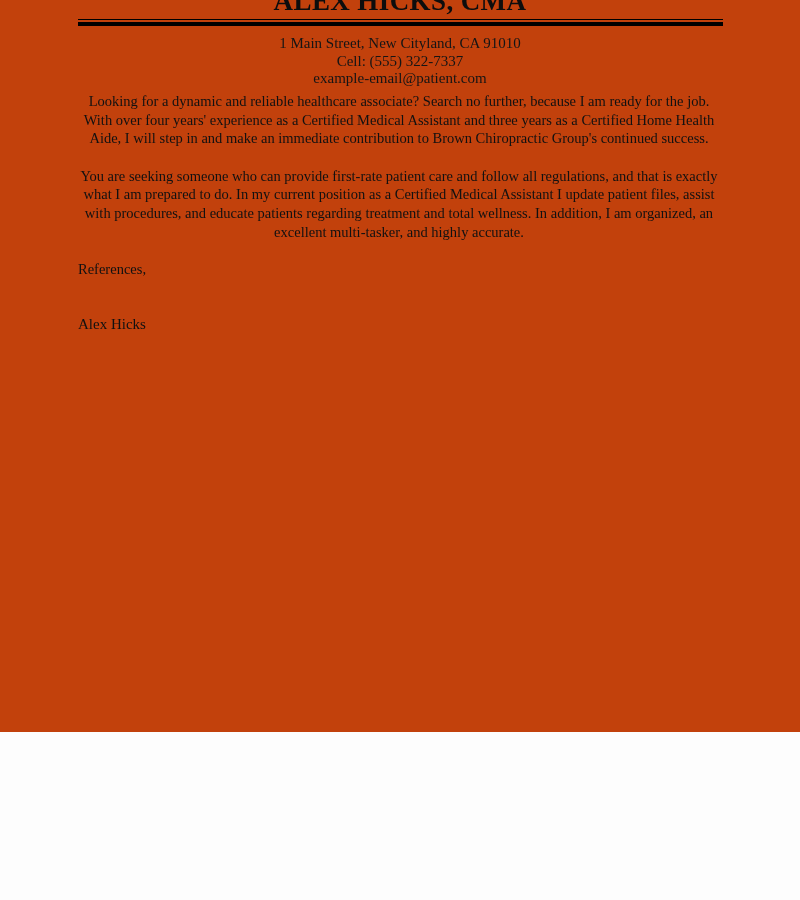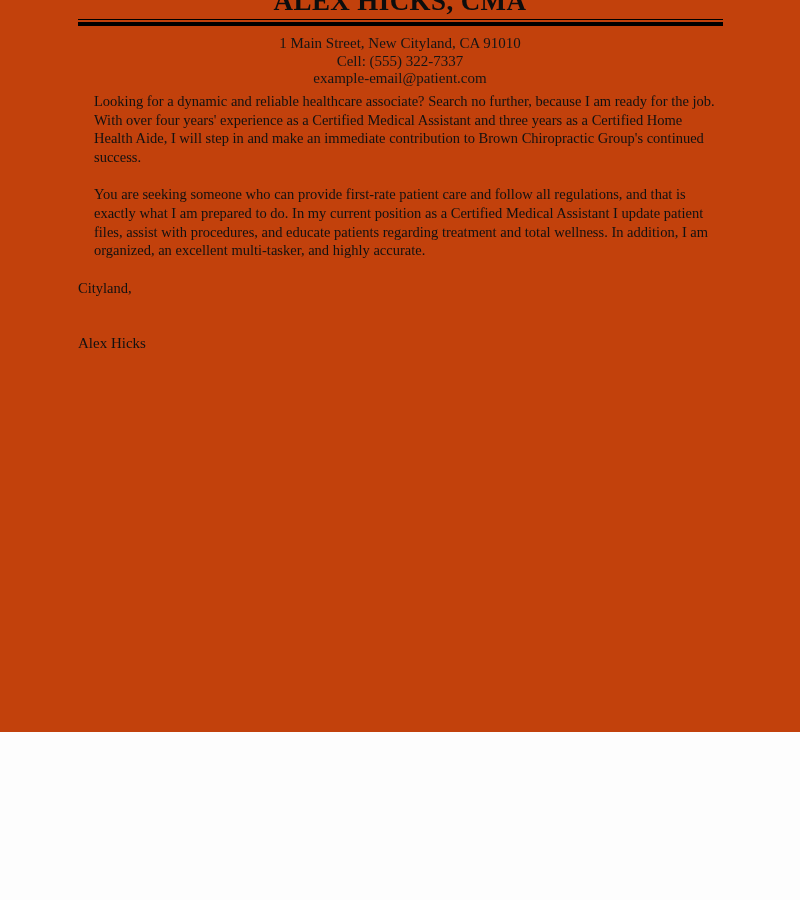--- a/index.html
+++ b/index.html
@@ -82,22 +82,22 @@
 
   .salutation {
     font-size: 14.5px;
     line-height: 19px;
     margin: 0 0 12px 0;
   }
 
   .paragraph {
     font-size: 14.5px;
     line-height: 18.6px;
-    margin: 0 0 19px 16px;
-    text-align: left;
+    margin: 0 0 19px 0;
+    text-align: center;
   }
 
   .closing {
     font-size: 14.5px;
     line-height: 19px;
     margin: 0 0 0 0;
   }
 
   .signature-name {
     font-size: 15px;
@@ -129,19 +129,19 @@
   </div>
 
   <div class="letter-body">
 
 
     <p class="paragraph">Looking for a dynamic and reliable healthcare associate? Search no further, because I am ready for the job. With over four years' experience as a Certified Medical Assistant and three years as a Certified Home Health Aide, I will step in and make an immediate contribution to Brown Chiropractic Group's continued success.</p>
 
     <p class="paragraph">You are seeking someone who can provide first-rate patient care and follow all regulations, and that is exactly what I am prepared to do. In my current position as a Certified Medical Assistant I update patient files, assist with procedures, and educate patients regarding treatment and total wellness. In addition, I am organized, an excellent multi-tasker, and highly accurate.</p>
 
 
-    <p class="closing">Cityland,</p>
+    <p class="closing">References,</p>
 
     <p class="signature-name">Alex Hicks</p>
 
   </div>
 
 </div>
 
 </body></html>

